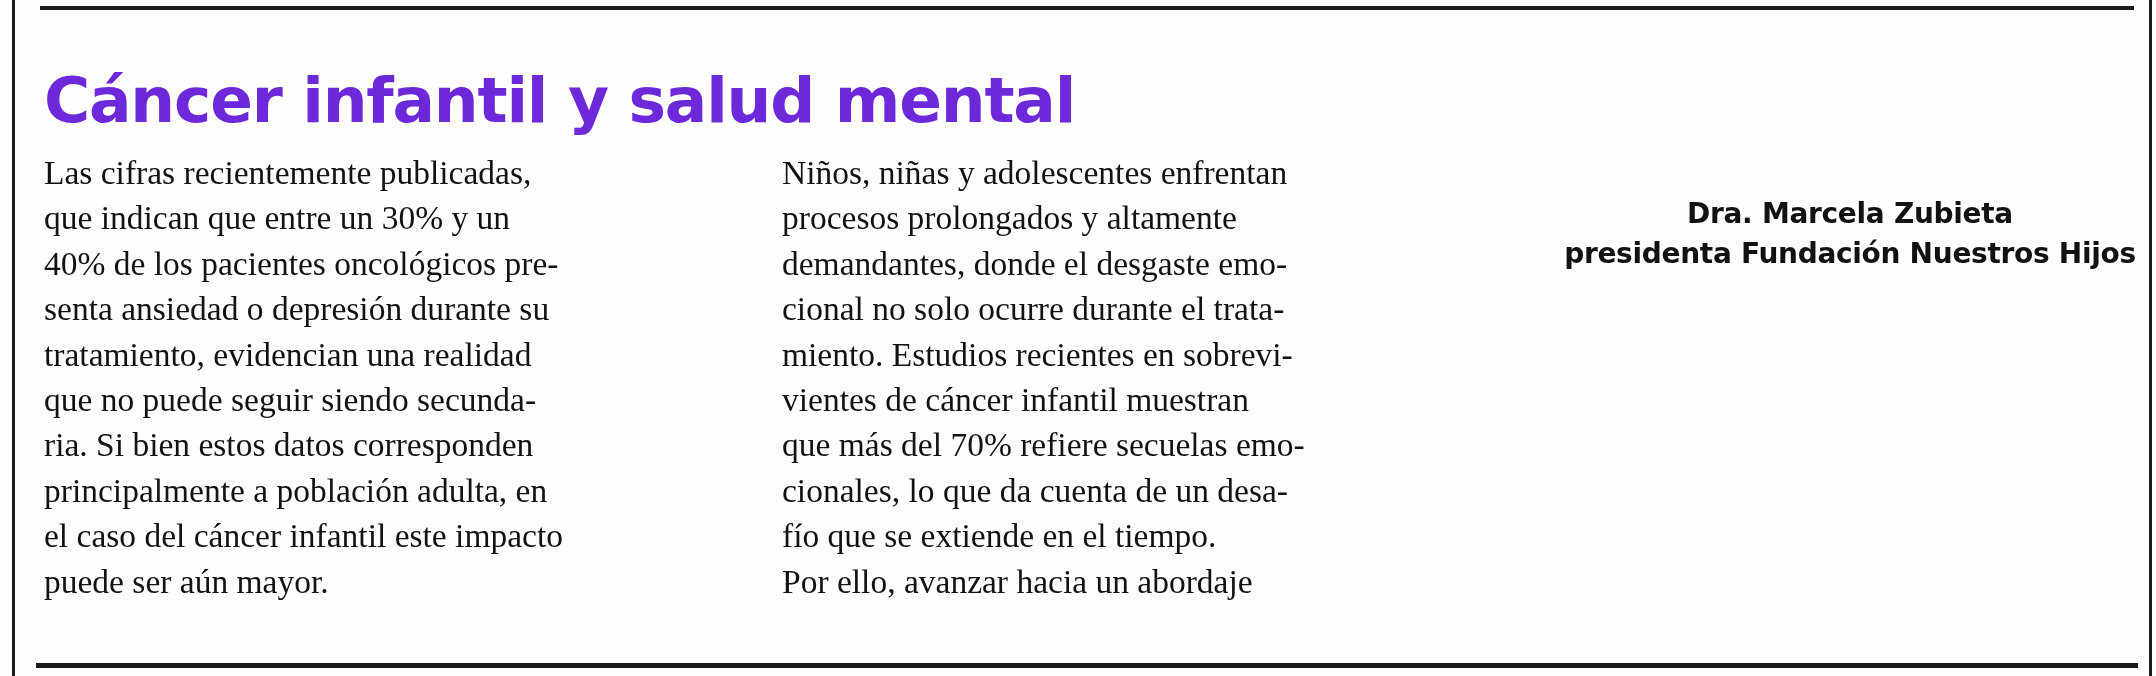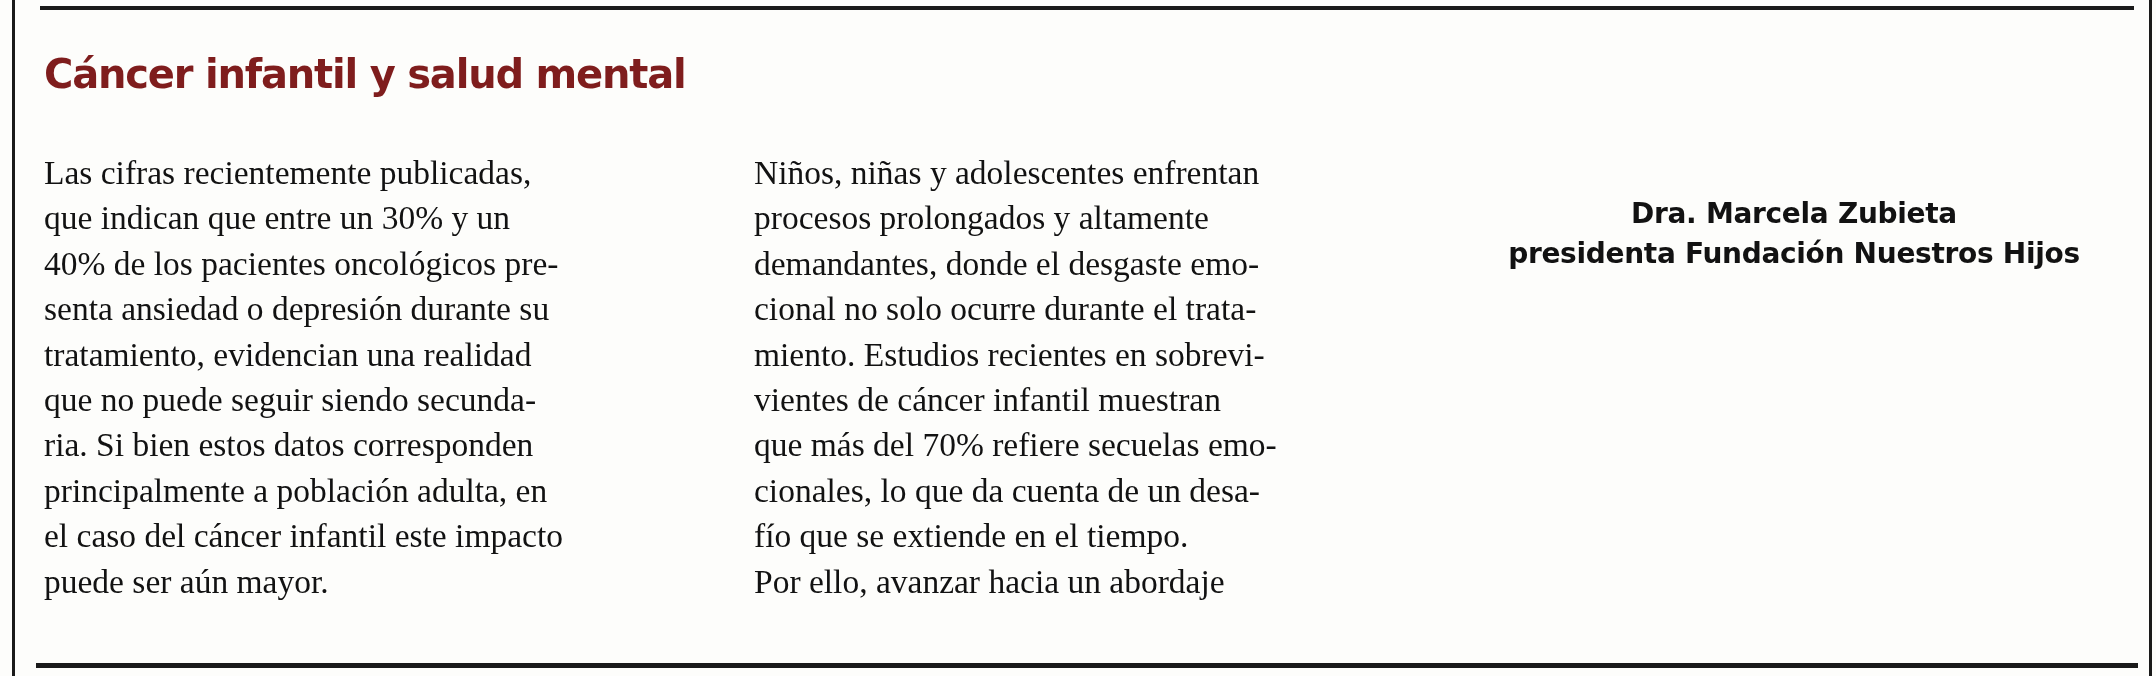--- a/index.html
+++ b/index.html
@@ -52,33 +52,33 @@
     bottom: 0;
     width: 3px;
     background: #1a1a1a;
   }
   .headline {
     position: absolute;
     left: 44px;
     top: 26px;
     font-family: "DejaVu Sans", sans-serif;
     font-weight: bold;
-    font-size: 40px;
+    font-size: 63px;
     letter-spacing: -1.2px;
     line-height: 1.05;
-    color: #7f1d1d;
+    color: #6d28d9;
     white-space: nowrap;
   }
   .columns {
     position: absolute;
     left: 44px;
     right: 30px;
     top: 150px;
     display: flex;
-    gap: 70px;
+    gap: 98px;
   }
   .col {
     width: 640px;
     flex: 0 0 auto;
   }
   .col p {
     margin: 0;
     font-family: "Liberation Serif", serif;
     font-size: 33.5px;
     line-height: 1.355;

